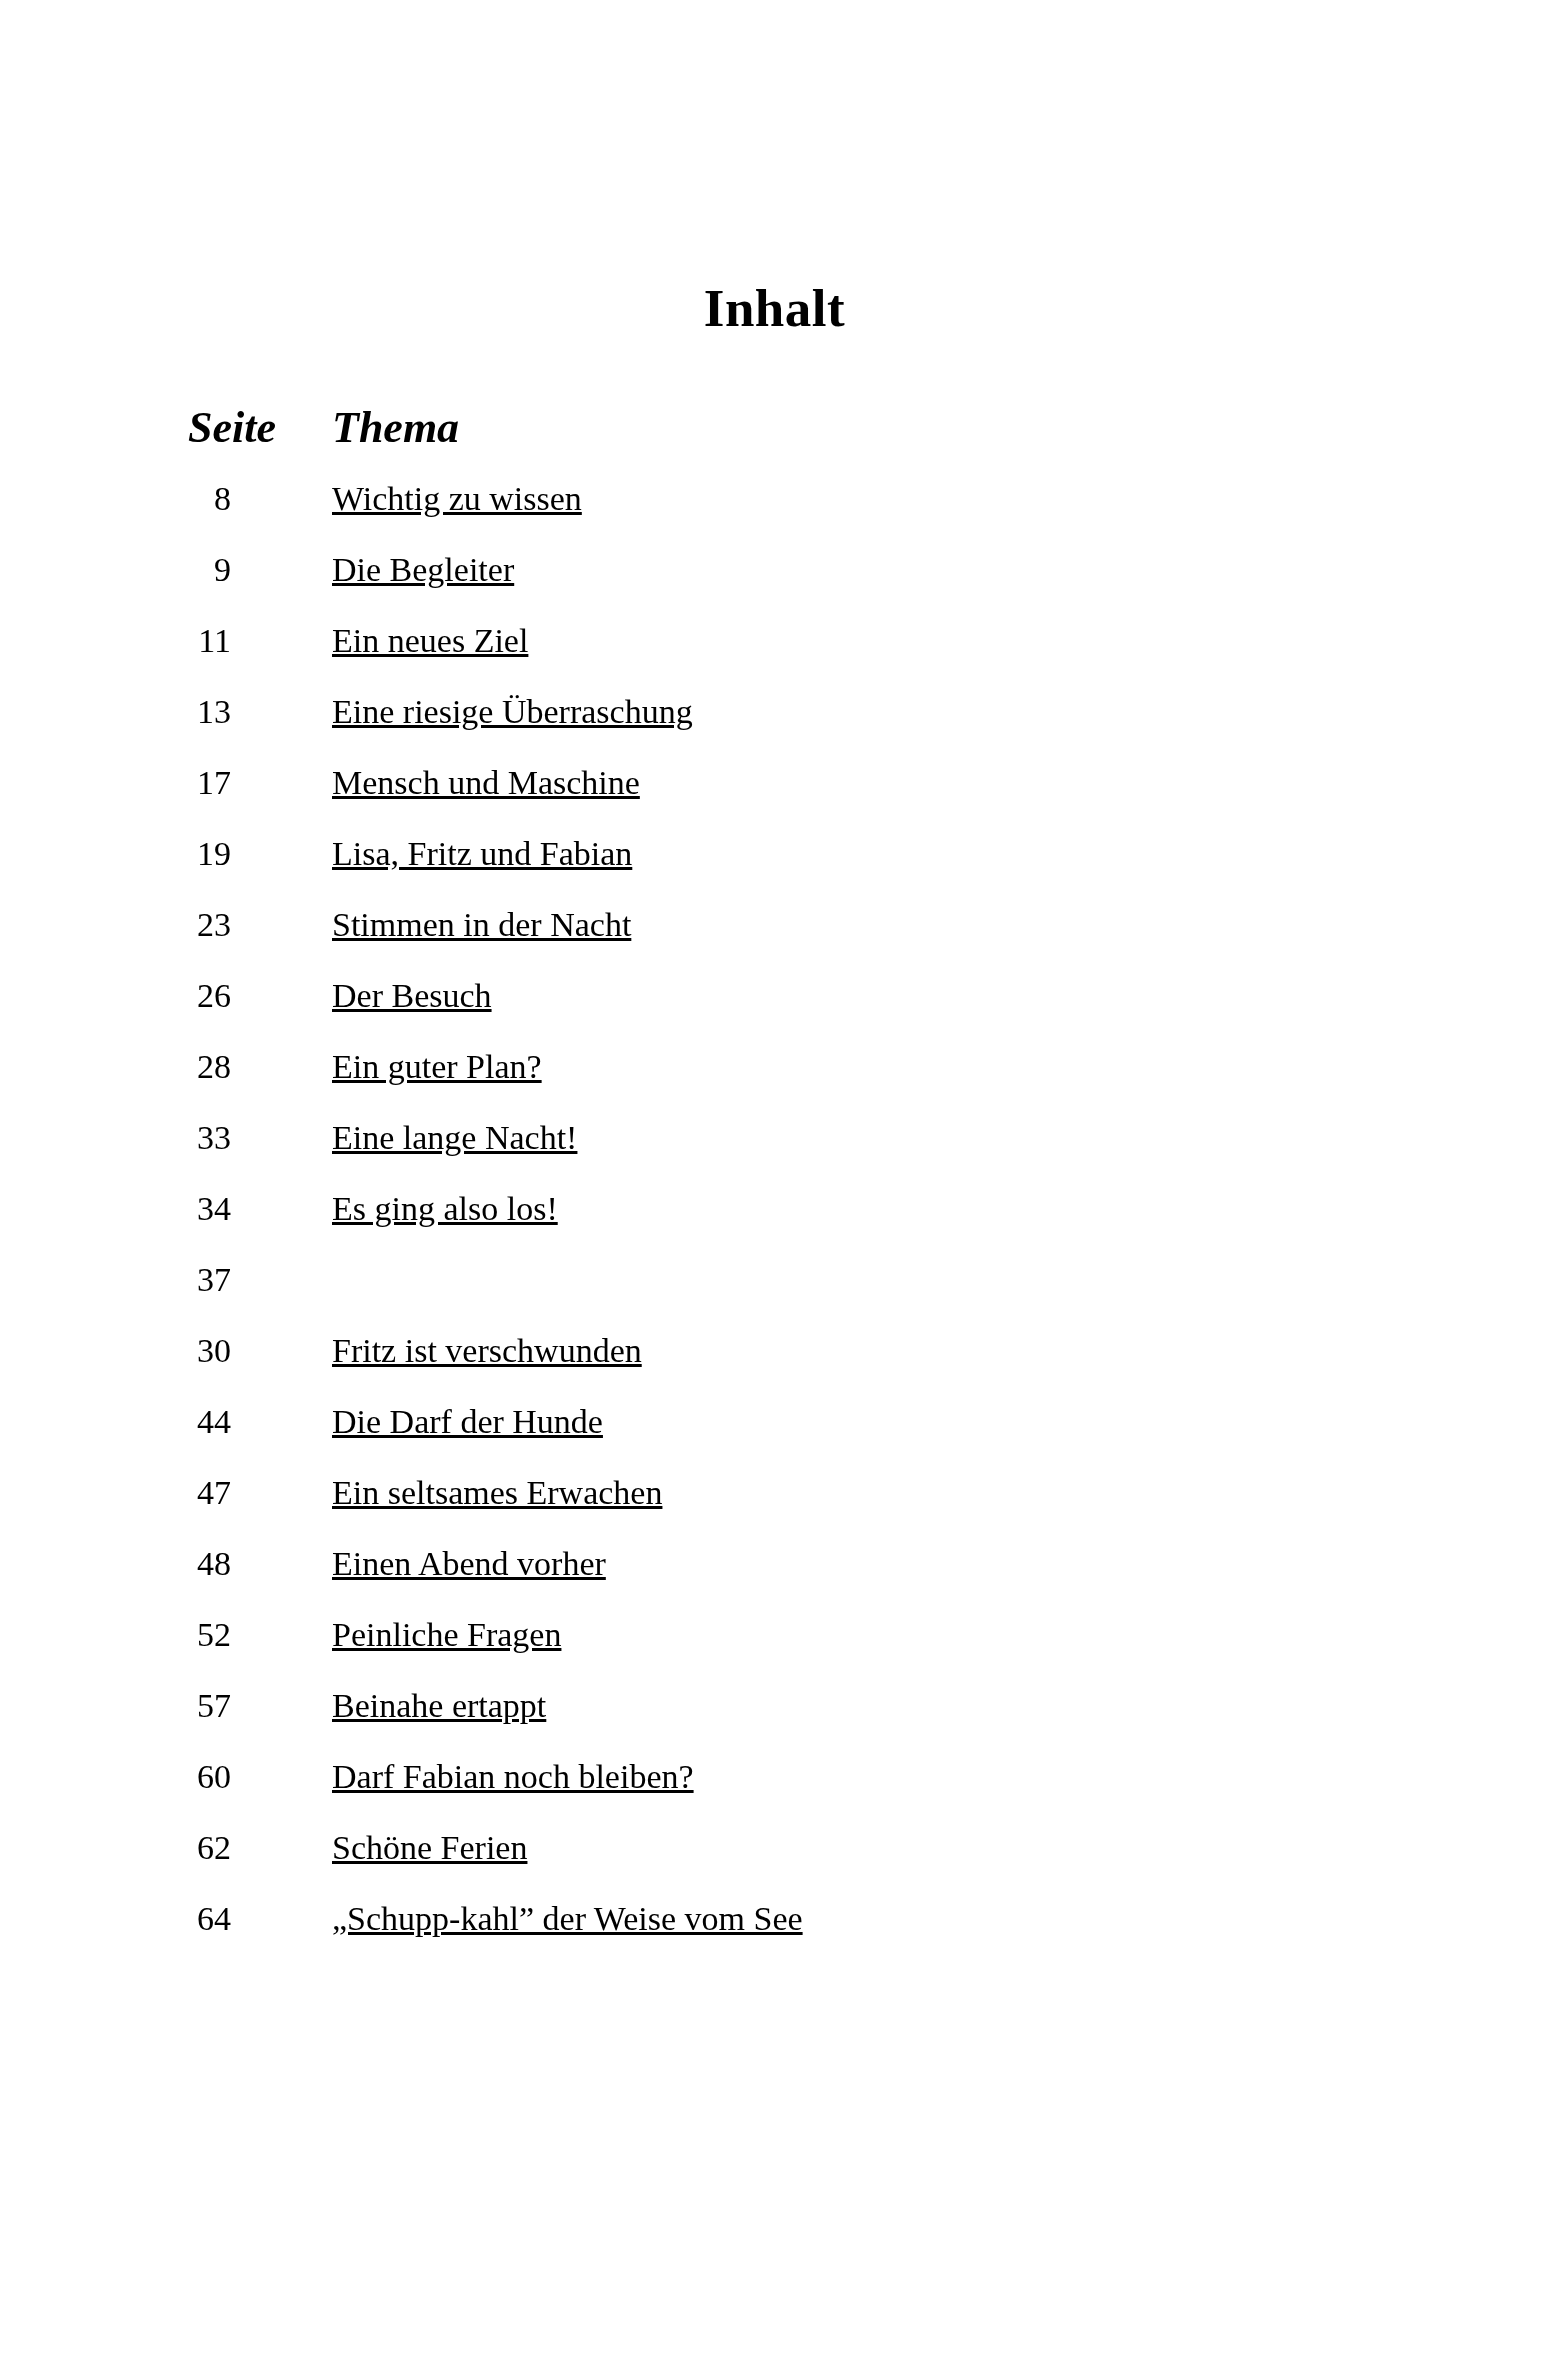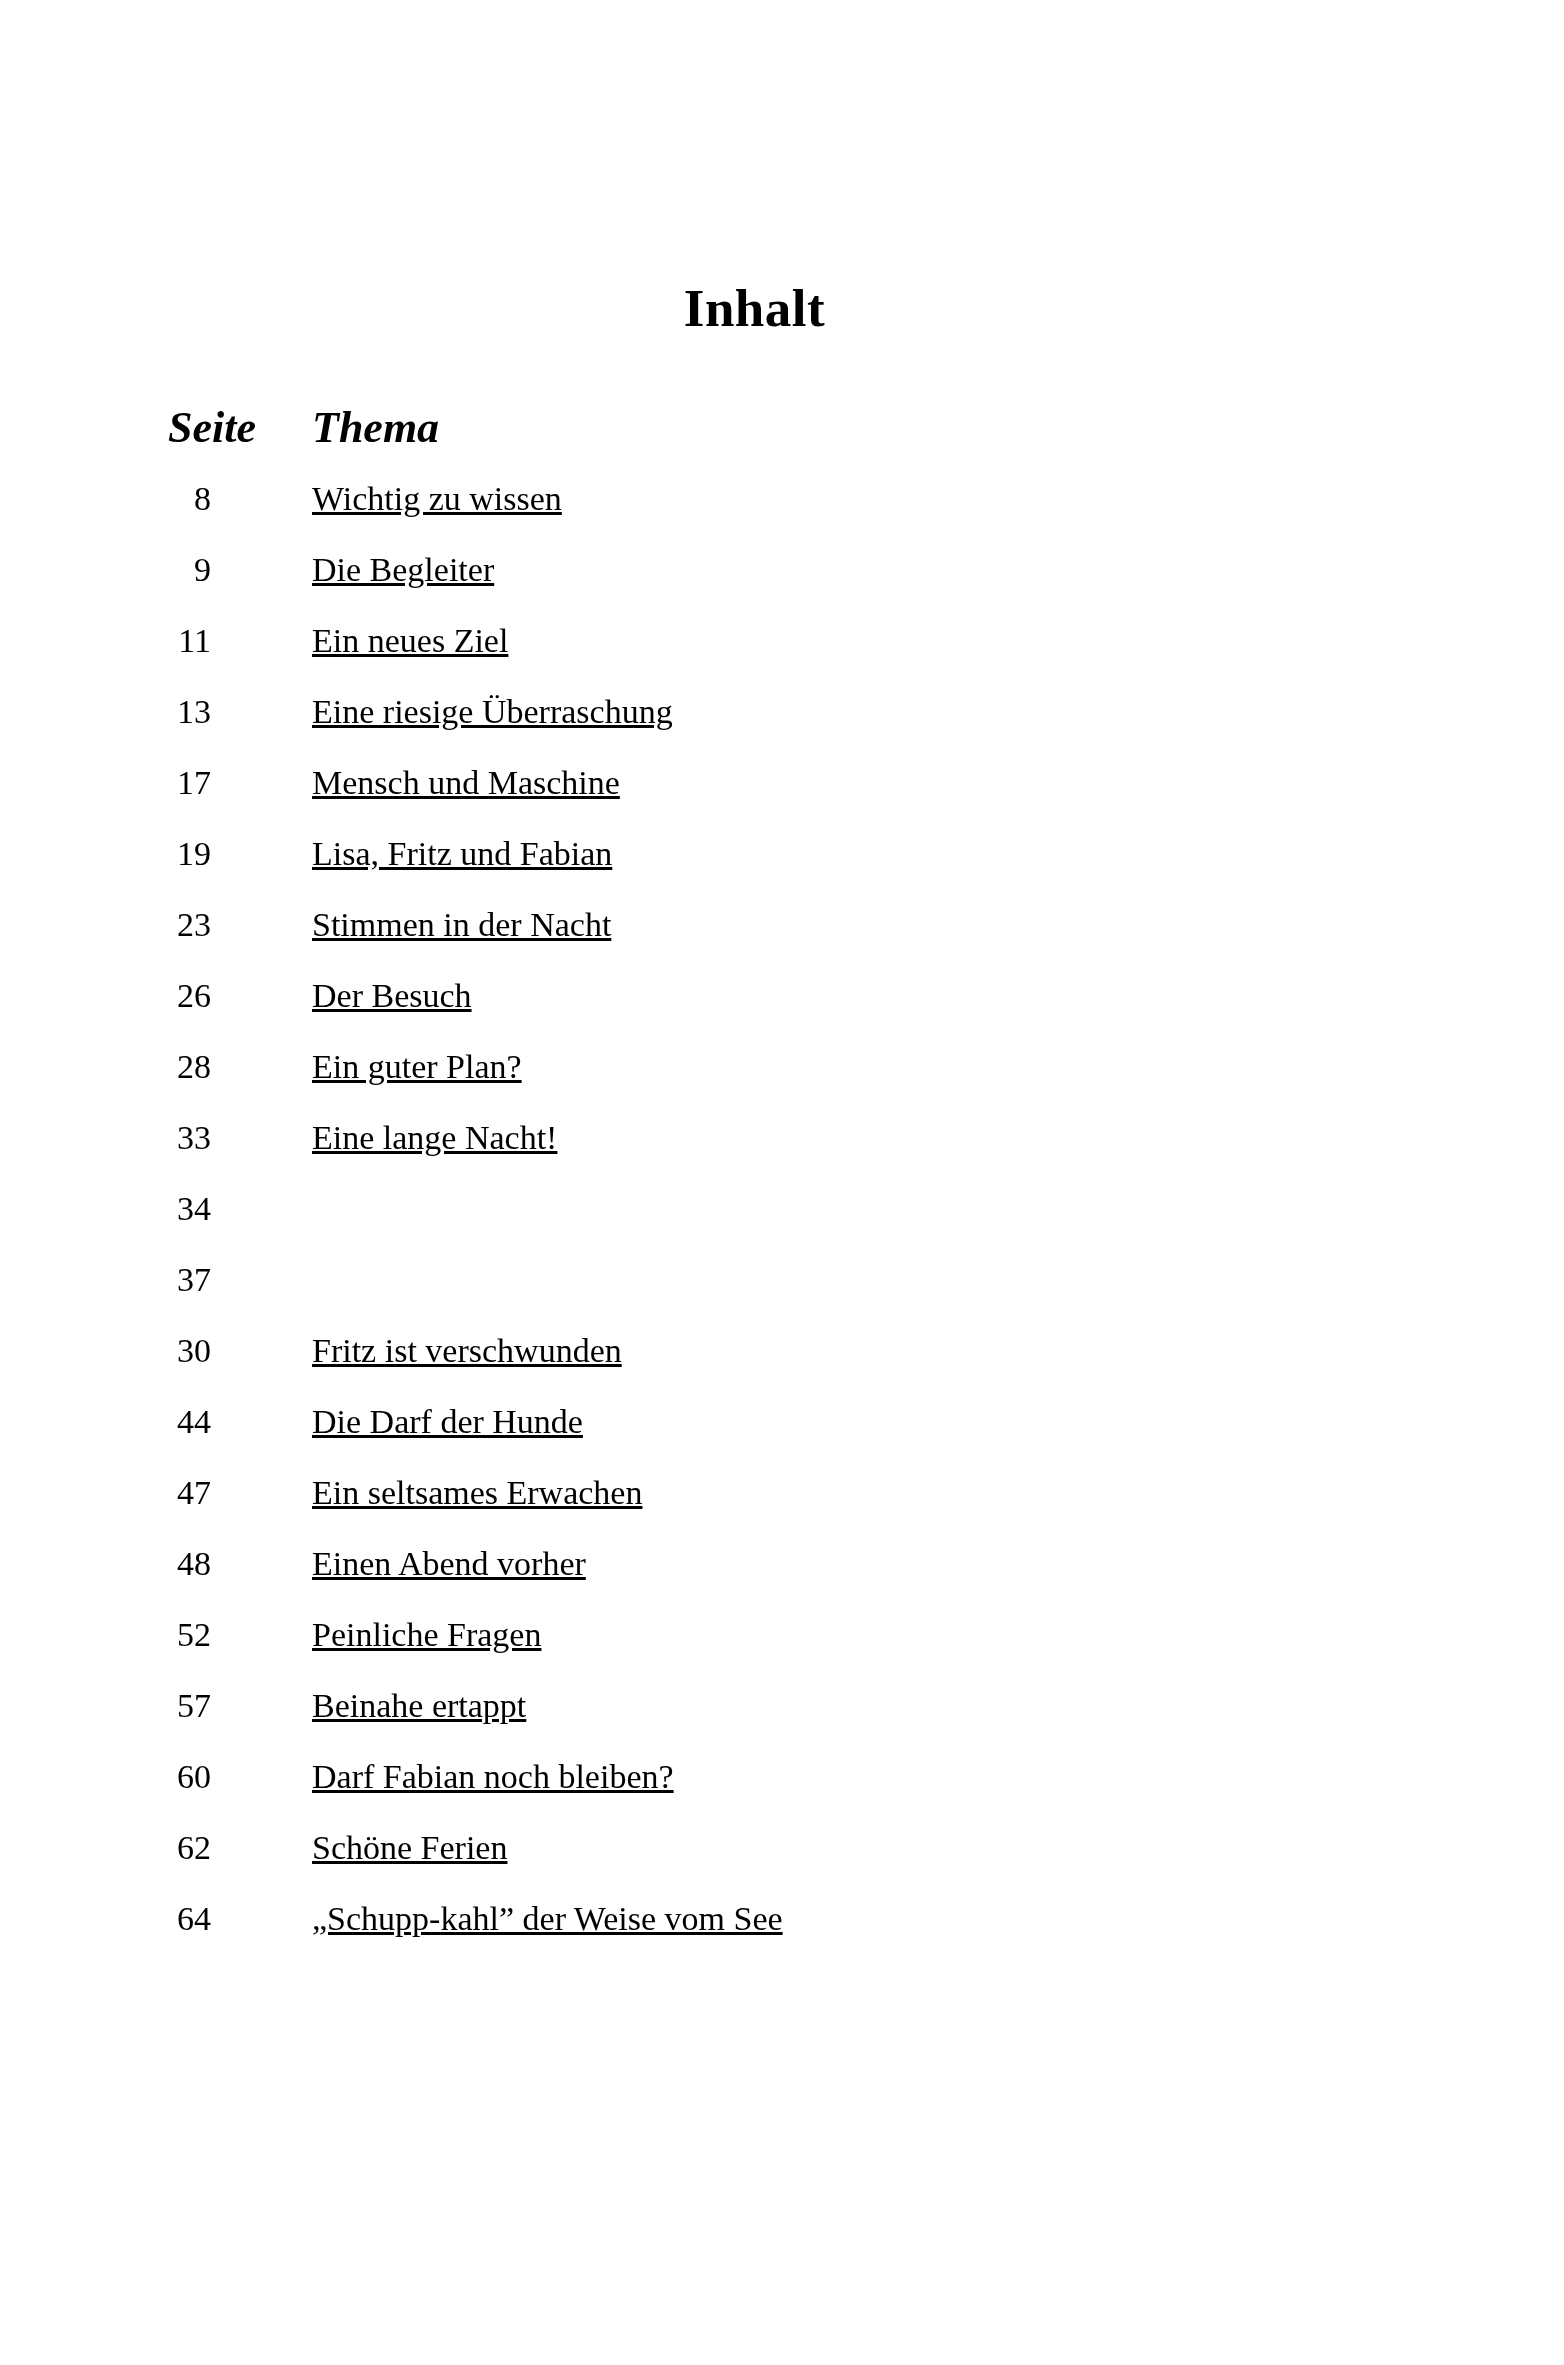--- a/index.html
+++ b/index.html
@@ -11,21 +11,21 @@
     position: relative;
     width: 1565px;
     height: 2459px;
     background: #ffffff;
     color: #000000;
     font-family: "Liberation Serif", "DejaVu Serif", serif;
     overflow: hidden;
   }
   .content {
     position: absolute;
-    left: 168px;
+    left: 188px;
     top: 282px;
     width: 1173px;
   }
   .title {
     margin: 0;
     font-size: 53px;
     font-weight: bold;
     text-align: center;
     line-height: 1.0;
     letter-spacing: 0.5px;
@@ -131,20 +131,21 @@
         <span class="col-topic">Ein guter Plan?</span>
       </div>
 
       <div class="toc-row">
         <span class="col-page">33</span>
         <span class="col-topic">Eine lange Nacht!</span>
       </div>
 
       <div class="toc-row">
         <span class="col-page">34</span>
+        <span class="col-topic">Es ging also los!</span>
       </div>
 
       <div class="toc-row">
         <span class="col-page">37</span>
       </div>
 
       <div class="toc-row">
         <span class="col-page">30</span>
         <span class="col-topic">Fritz ist verschwunden</span>
       </div>

